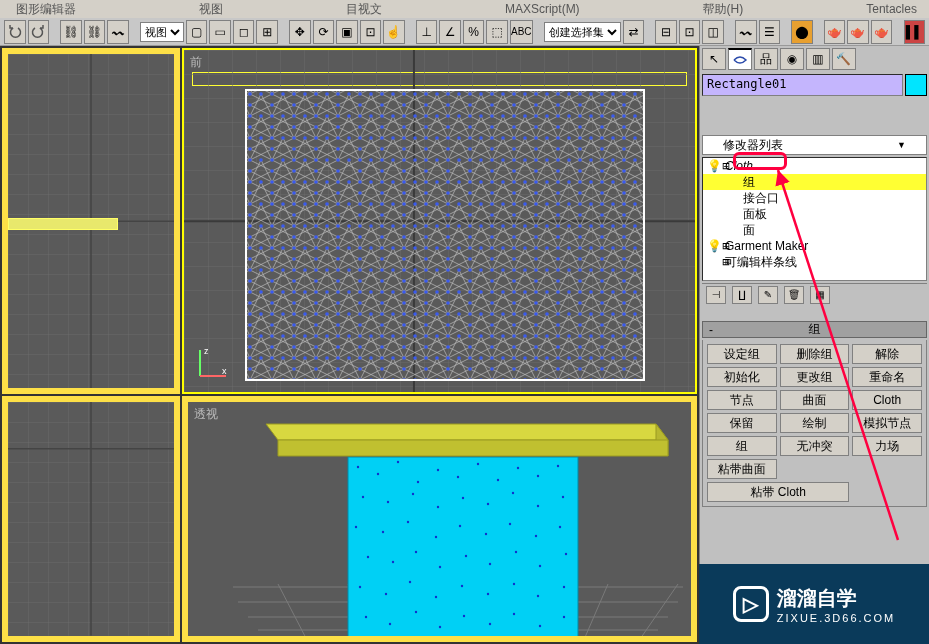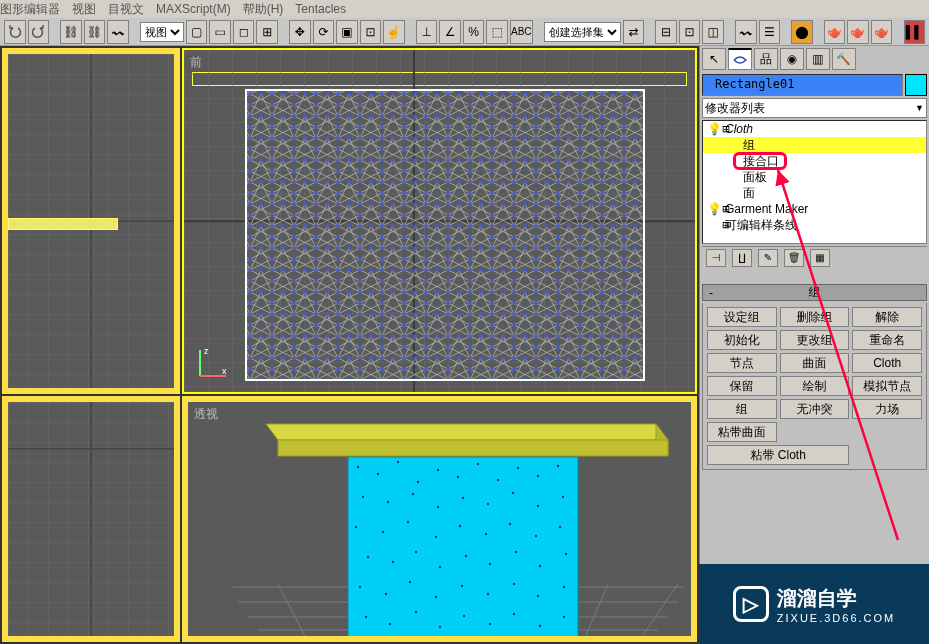--- a/index.html
+++ b/index.html
@@ -1,18 +1,18 @@
 <!DOCTYPE html>
 <html><head>
 <meta charset="utf-8">
 <style>
 * { box-sizing: border-box; margin: 0; padding: 0; }
 body { font-family: "SimSun", "宋体", sans-serif; font-size: 12px; background: #c0c0c0; width: 929px; height: 644px; overflow: hidden; position: relative; }
 
-.menu-bar { height: 18px; background: #d4d0c8; display: flex; padding-left: 0; align-items: center; }
+.menu-bar { height: 18px; background: #d4d0c8; display: flex; padding-left: 16px; align-items: center; justify-content: space-between; }
 .menu-bar span { margin-right: 12px; color: #555; }
 
 .toolbar-row { height: 28px; background: #c8c8c8; border-bottom: 1px solid #999; display: flex; align-items: center; padding: 2px 4px; gap: 2px; }
 .tb-btn { width: 24px; height: 24px; background: #d4d0c8; border: 1px solid #808080; display: flex; align-items: center; justify-content: center; font-size: 12px; }
 .tb-sep { width: 8px; }
 .tb-select { height: 20px; font-size: 11px; background: #fff; border: 1px solid #808080; }
 .tb-select.view { width: 48px; }
 .tb-select.sel { width: 80px; }
 
 .main-area { display: flex; height: 598px; }
@@ -27,24 +27,24 @@
 
 .yellow-bar { position: absolute; background: #e8e86c; }
 
 
 .cmd-panel { width: 230px; background: #c0c0c0; border-left: 1px solid #808080; display: flex; flex-direction: column; padding: 2px; gap: 2px; }
 .cmd-tabs { display: flex; gap: 2px; height: 24px; }
 .cmd-tab { width: 24px; height: 22px; background: #d4d0c8; border: 1px solid #808080; display: flex; align-items: center; justify-content: center; }
 .cmd-tab.active { background: #fff; border-top: 2px solid #000; }
 
 .obj-name-row { display: flex; height: 22px; }
-.obj-name { flex: 1; background: #3b82f6; border: 1px inset #808080; padding: 2px 12px; font-family: monospace; }
+.obj-name { flex: 1; background: #c4b5fd; border: 1px inset #808080; padding: 2px 4px; font-family: monospace; }
 .obj-color { width: 22px; background: #00e5ff; border: 1px solid #000; margin-left: 2px; }
 
-.mod-list-dd { height: 20px; background: #fff; border: 1px solid #808080; display: flex; align-items: center; padding: 0 2px; justify-content: space-between; }
+.mod-list-dd { height: 20px; background: #fff; border: 1px solid #808080; display: flex; align-items: center; padding: 0 20px; justify-content: space-between; margin-top: 37px; }
 .mod-list-dd:after { content: "▼"; font-size: 9px; }
 
 .mod-stack { border: 1px inset #808080; background: #fff; height: 124px; overflow: hidden; position: relative; }
 .stack-line { padding: 2px 4px 2px 20px; display: flex; align-items: center; height: 16px; position: relative; white-space: nowrap; }
 .stack-line.l0 { padding-left: 8px; }
 .stack-line.l1 { padding-left: 40px; }
 .stack-line .bulb { position: absolute; left: 4px; }
 .stack-line .pm { position: absolute; left: 18px; width: 10px; text-align: center; font-family: monospace; }
 .stack-line.sel { background: #ffff33; }
 

